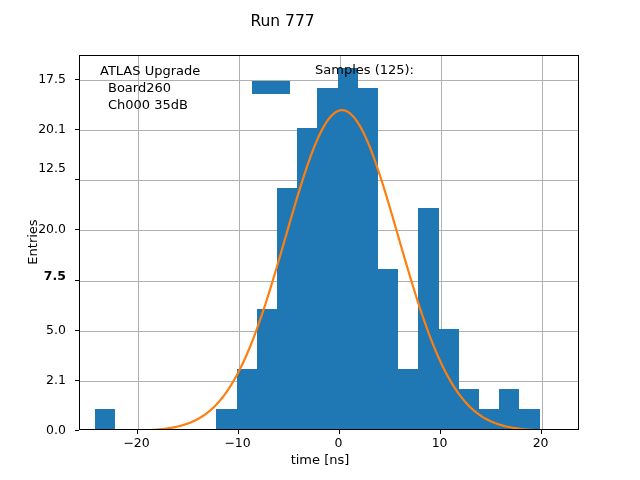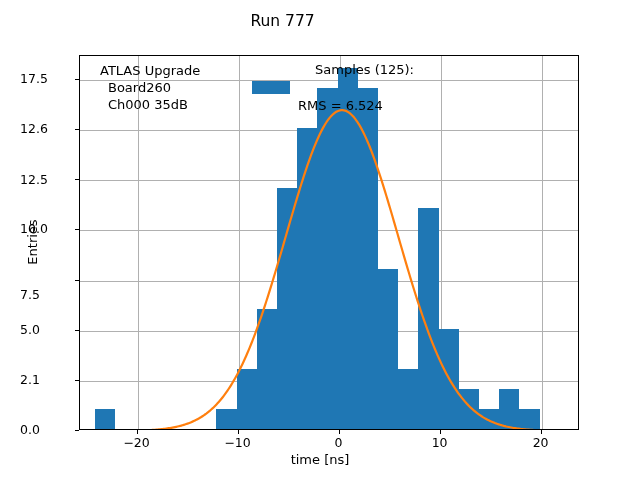--- a/index.html
+++ b/index.html
@@ -24,21 +24,21 @@
   .gridline{position:absolute;background:#b0b0b0;}
   .gridline.v{width:1px;top:0;bottom:0;}
   .gridline.h{height:1px;left:0;right:0;}
 
   .bar{position:absolute;bottom:0;background:#1f77b4;}
 
   #fit-svg{position:absolute;left:0;top:0;width:500px;height:375px;}
 
   
   .ytick{
-    position:absolute;right:0;width:46px;text-align:left;
+    position:absolute;right:0;width:46px;text-align:right;
     font-size:12.5px;color:#000;
   }
   .ytickmark{position:absolute;width:4px;height:1px;background:#000;left:75px;}
   .xtick{
     position:absolute;top:435px;width:60px;text-align:center;
     font-size:12.5px;color:#000;
   }
   .xtickmark{position:absolute;top:430px;width:1px;height:4px;background:#000;}
   #ylabel-wrap{position:absolute;left:22px;top:0;height:480px;width:20px;}
   #ylabel-txt{
@@ -88,27 +88,27 @@
 
   <div id="xlabel">time [ns]</div>
 
   <div id="ytick-container">
       <div class="ytick" style="top: 422px; left: 20px;">0.0</div>
       <div class="ytickmark" style="top: 430px;"></div>
       <div class="ytick" style="top: 371.87px; left: 20px;">2.1</div>
       <div class="ytickmark" style="top: 379.87px;"></div>
       <div class="ytick" style="top: 321.73px; left: 20px;">5.0</div>
       <div class="ytickmark" style="top: 329.73px;"></div>
-      <div class="ytick" style="top: 287px; left: 20px;">7.5</div>
+      <div class="ytick" style="top: 268px; left: 20px; font-weight: bold;">7.5</div>
       <div class="ytickmark" style="top: 279.6px;"></div>
-      <div class="ytick" style="top: 221.47px; left: 20px;">10.0</div>
+      <div class="ytick" style="top: 221.47px; left: 20px;">20.0</div>
       <div class="ytickmark" style="top: 229.47px;"></div>
-      <div class="ytick" style="top: 172px; left: 20px;">12.5</div>
+      <div class="ytick" style="top: 160px; left: 20px;">12.5</div>
       <div class="ytickmark" style="top: 179.33px;"></div>
-      <div class="ytick" style="top: 121.2px; left: 20px;">12.6</div>
+      <div class="ytick" style="top: 121.2px; left: 20px;">20.1</div>
       <div class="ytickmark" style="top: 129.2px;"></div>
       <div class="ytick" style="top: 71.06px; left: 20px;">17.5</div>
       <div class="ytickmark" style="top: 79.06px;"></div>
     </div>
 
   <div id="xtick-container">
       <div class="xtick" style="left: 106.58px;">−20</div>
       <div class="xtickmark" style="left: 136.58px;"></div>
       <div class="xtick" style="left: 207.59px;">−10</div>
       <div class="xtickmark" style="left: 237.59px;"></div>
@@ -165,18 +165,15 @@
     </div>
     <div class="row" id="ann-line2">Board260</div>
     <div class="row" id="ann-line3">Ch000 35dB</div>
   </div>
 
   <div id="legend">
     <div id="legend-title">Samples (125):</div>
     <div class="legend-row">
       <span class="legend-handle patch"></span>
     </div>
-    <div class="legend-row">
-      <span class="legend-text">RMS = 6.524</span>
-    </div>
   </div>
 
 </div>
 
 </body></html>

